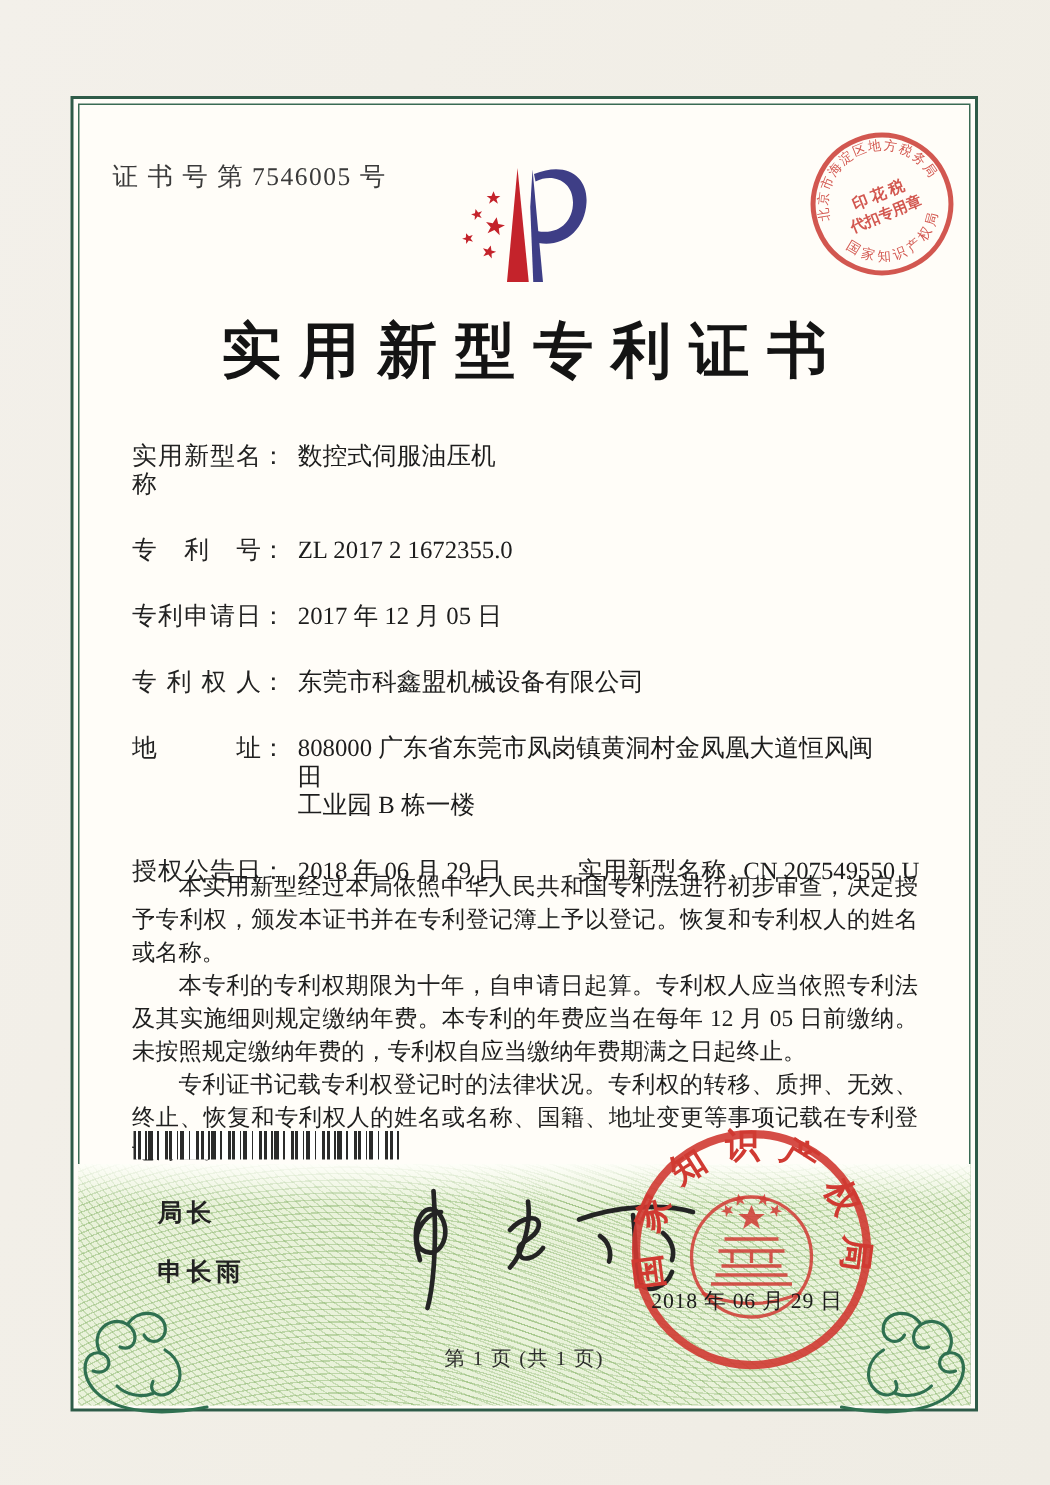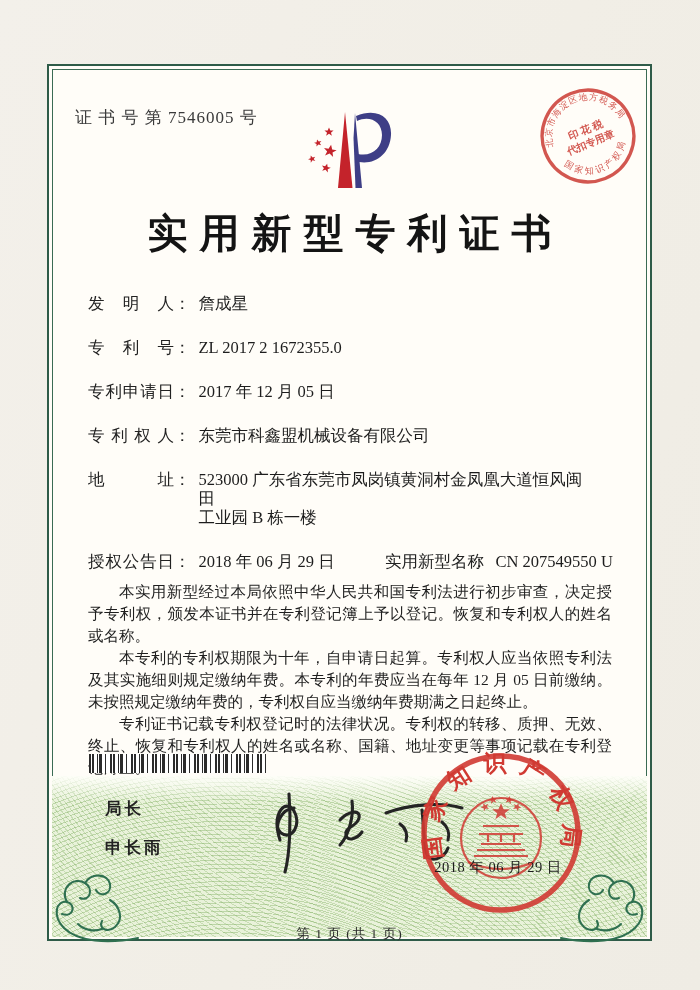--- a/index.html
+++ b/index.html
@@ -68,21 +68,21 @@
   .sig-block{position:absolute;left:105px;top:798px;font-size:16.5px;letter-spacing:3px;color:#222;font-weight:bold;}
   .sig-block .row{margin-bottom:17px;}
   .sig-script{position:absolute;left:240px;top:782px;width:252px;height:92px;}
   .seal{position:absolute;left:416px;top:748px;width:170px;height:170px;}
   .seal-date{
     position:absolute;left:418px;top:858px;width:160px;text-align:center;
     font-size:14.5px;color:#1c1c1c;letter-spacing:.5px;
   }
   .footer{
     position:absolute;left:48px;right:49px;top:897px;text-align:center;
-    font-size:13.5px;color:#2c2c2c;letter-spacing:1px;margin-top:28px;
+    font-size:13.5px;color:#2c2c2c;letter-spacing:1px;
   }
   .tax-stamp{position:absolute;left:538px;top:86px;width:100px;height:100px;opacity:.92;}
 </style>
 </head>
 <body>
 
 <div class="page">
 
   <div class="frame">
     <div class="frame-inner"></div>
@@ -126,33 +126,33 @@
     <g fill="#3e3e86">
       <polygon points="57,5 64,80 57.5,80 55.5,30"></polygon>
       <path d="M58,8 C80,-1 94,10 93,27 C92,46 77,57 61,54 L60,46 C74,49 84,40 84,27 C84,13 71,7 59,13 Z"></path>
     </g>
   </svg>
 
   <div class="title">实用新型专利证书</div>
 
   <div class="fields">
     <div class="frow">
-      <span class="flabel">发明人</span><span class="fcolon">：</span><span class="fvalue">詹成星</span>
+      <span class="flabel">实用新型名称</span><span class="fcolon">：</span><span class="fvalue">数控式伺服油压机</span>
     </div>
     <div class="frow">
       <span class="flabel">专利号</span><span class="fcolon">：</span><span class="fvalue">ZL 2017 2 1672355.0</span>
     </div>
     <div class="frow">
       <span class="flabel">专利申请日</span><span class="fcolon">：</span><span class="fvalue">2017 年 12 月 05 日</span>
     </div>
     <div class="frow">
       <span class="flabel">专利权人</span><span class="fcolon">：</span><span class="fvalue">东莞市科鑫盟机械设备有限公司</span>
     </div>
     <div class="frow">
-      <span class="flabel">地址</span><span class="fcolon">：</span><span class="fvalue">523000 广东省东莞市凤岗镇黄洞村金凤凰大道恒风闽田
+      <span class="flabel">地址</span><span class="fcolon">：</span><span class="fvalue">808000 广东省东莞市凤岗镇黄洞村金凤凰大道恒风闽田
 工业园 B 栋一楼</span>
     </div>
     <div class="frow">
       <span>
         <span class="flabel">授权公告日</span><span class="fcolon">：</span><span class="fvalue">2018 年 06 月 29 日</span>
       </span>
       <span class="grant-right">
         <span class="flabel">实用新型名称</span><span class="fcolon">：</span><span class="fvalue">CN 207549550 U</span>
       </span>
     </div>

